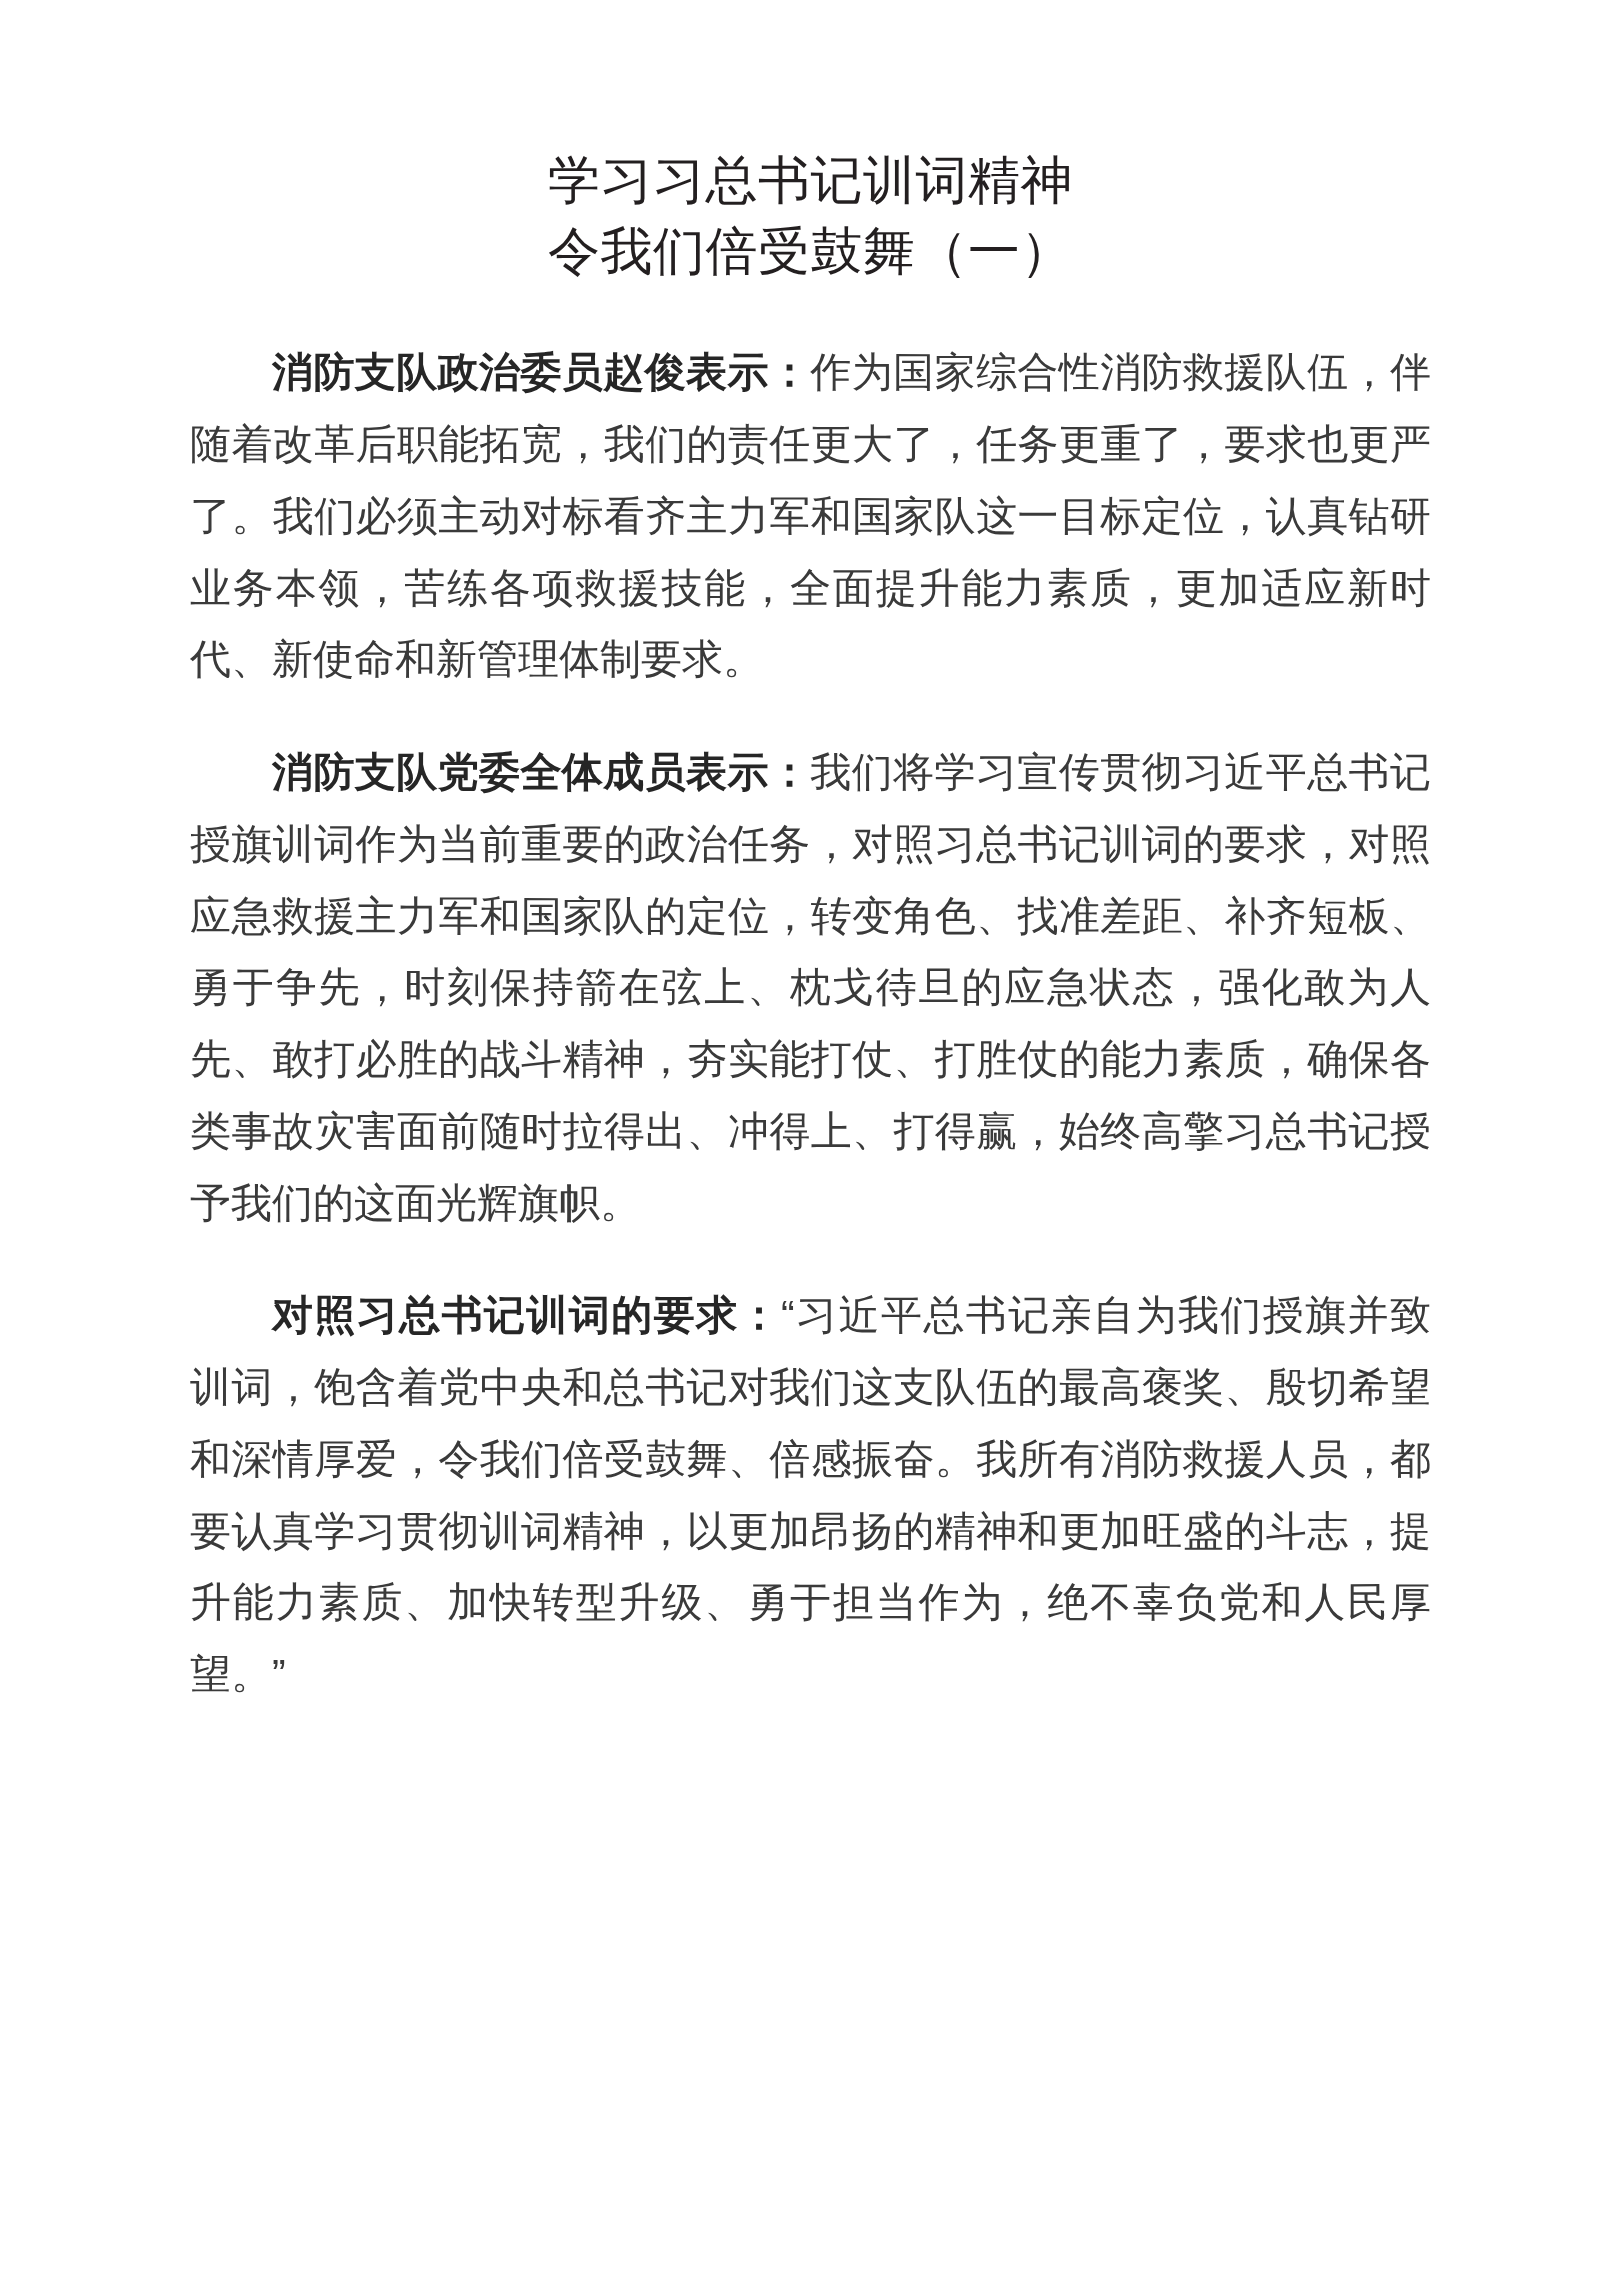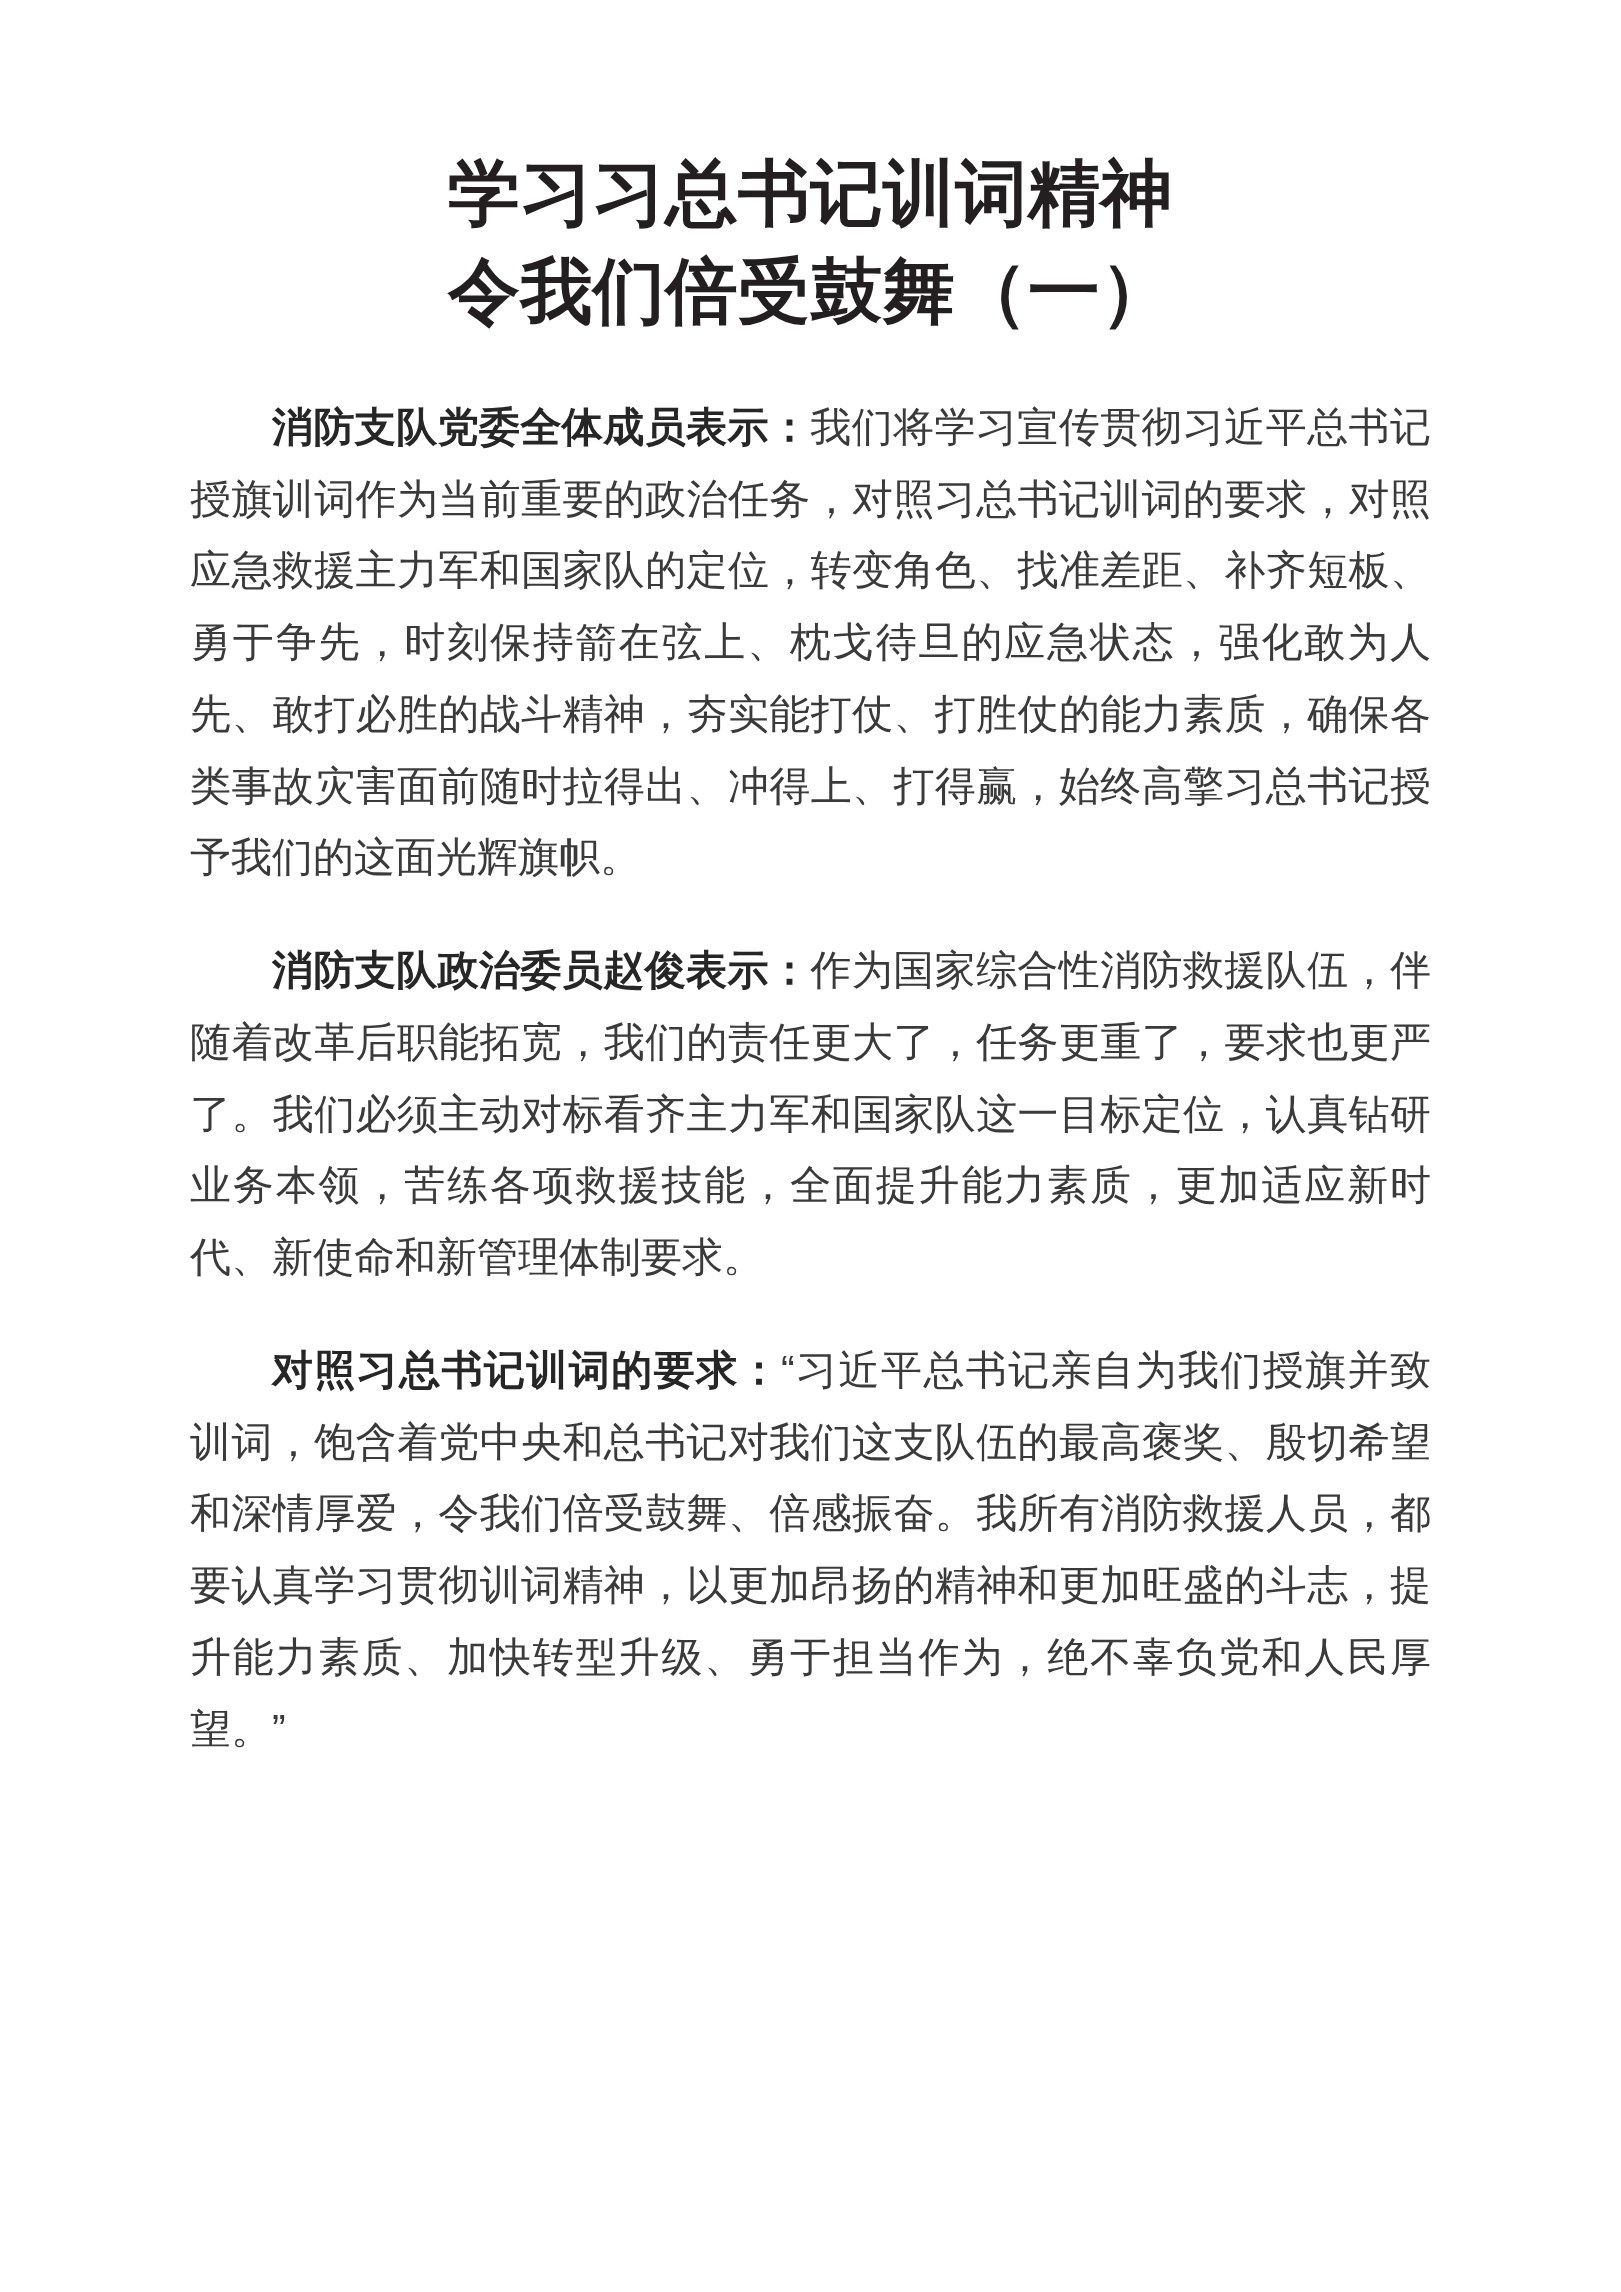--- a/index.html
+++ b/index.html
@@ -22,22 +22,22 @@
     position: absolute;
     left: 190px;
     top: 0;
     width: 1241px;
   }
   .title-block {
     padding-top: 145px;
     text-align: center;
   }
   .title-line {
-    font-size: 72px;
-    font-weight: 700;
+    font-size: 52px;
+    font-weight: 400;
     line-height: 1.36;
     color: #231f20;
     letter-spacing: 0.5px;
     white-space: nowrap;
   }
   .para {
     margin-top: 29px;
     font-size: 41px;
     line-height: 1.75;
     color: #3a3a3a;
@@ -61,21 +61,21 @@
 <body>
 
 <div class="page">
   <div class="doc-body">
 
     <div class="title-block">
       <div class="title-line">学习习总书记训词精神</div>
       <div class="title-line">令我们倍受鼓舞（一）</div>
     </div>
 
+    <p class="para"><span class="lead">消防支队政治委员赵俊表示：</span><span class="rest">作为国家综合性消防救援队伍，伴随着改革后职能拓宽，我们的责任更大了，任务更重了，要求也更严了。我们必须主动对标看齐主力军和国家队这一目标定位，认真钻研业务本领，苦练各项救援技能，全面提升能力素质，更加适应新时代、新使命和新管理体制要求。</span></p>
+
     <p class="para"><span class="lead">消防支队党委全体成员表示：</span><span class="rest">我们将学习宣传贯彻习近平总书记授旗训词作为当前重要的政治任务，对照习总书记训词的要求，对照应急救援主力军和国家队的定位，转变角色、找准差距、补齐短板、勇于争先，时刻保持箭在弦上、枕戈待旦的应急状态，强化敢为人先、敢打必胜的战斗精神，夯实能打仗、打胜仗的能力素质，确保各类事故灾害面前随时拉得出、冲得上、打得赢，始终高擎习总书记授予我们的这面光辉旗帜。</span></p>
-
-    <p class="para"><span class="lead">消防支队政治委员赵俊表示：</span><span class="rest">作为国家综合性消防救援队伍，伴随着改革后职能拓宽，我们的责任更大了，任务更重了，要求也更严了。我们必须主动对标看齐主力军和国家队这一目标定位，认真钻研业务本领，苦练各项救援技能，全面提升能力素质，更加适应新时代、新使命和新管理体制要求。</span></p>
 
     <p class="para"><span class="lead">对照习总书记训词的要求：</span><span class="rest">“习近平总书记亲自为我们授旗并致训词，饱含着党中央和总书记对我们这支队伍的最高褒奖、殷切希望和深情厚爱，令我们倍受鼓舞、倍感振奋。我所有消防救援人员，都要认真学习贯彻训词精神，以更加昂扬的精神和更加旺盛的斗志，提升能力素质、加快转型升级、勇于担当作为，绝不辜负党和人民厚望。”</span></p>
 
   </div>
 </div>
 
 
 </body></html>

